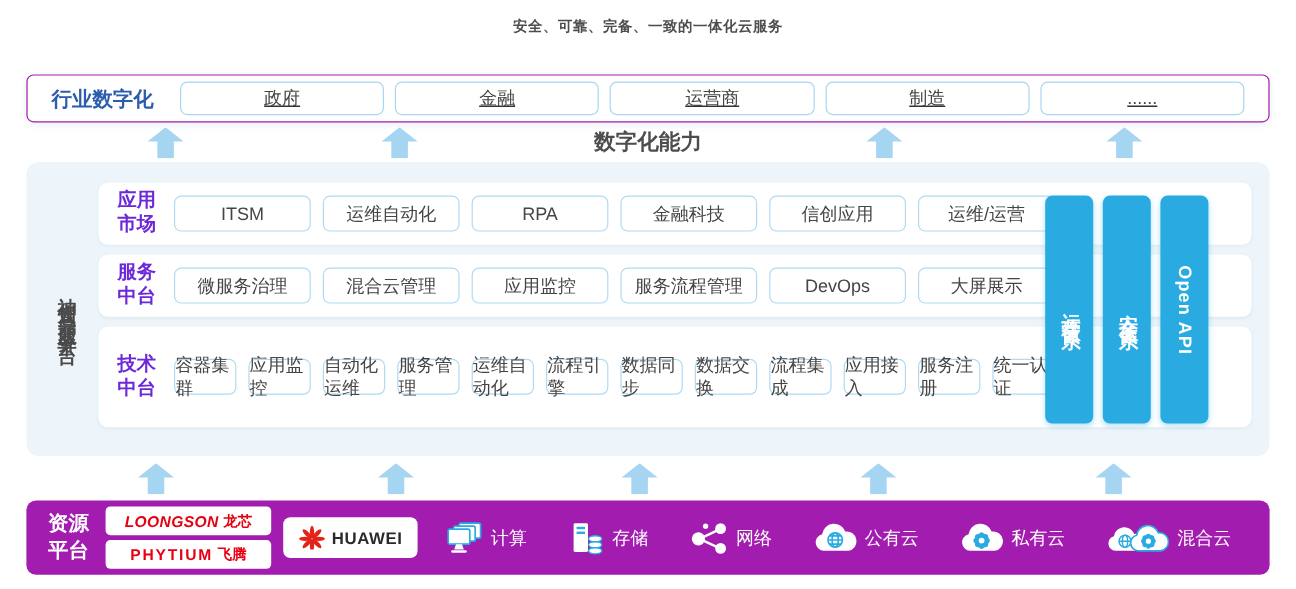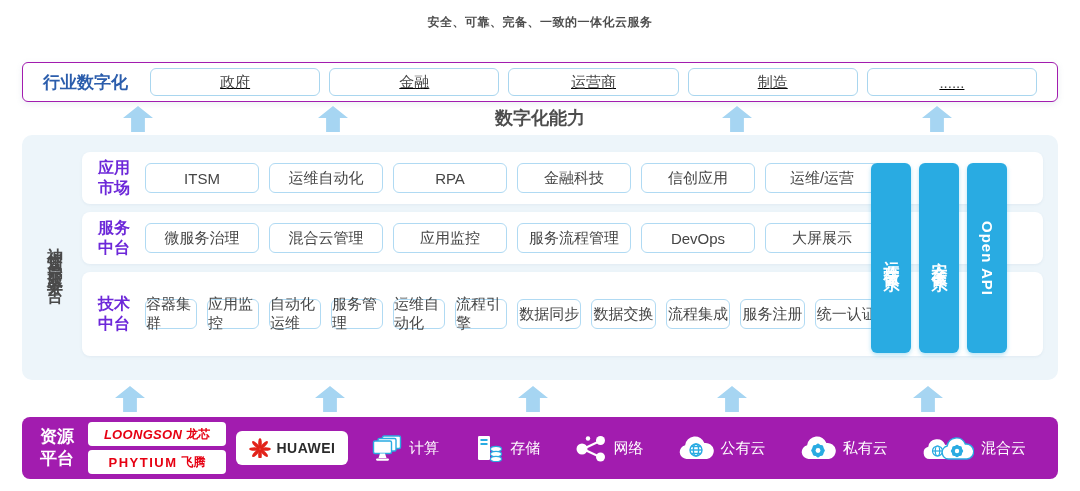--- a/index.html
+++ b/index.html
@@ -134,20 +134,21 @@
             <div class="chip">应用监控</div>
             <div class="chip">自动化运维</div>
             <div class="chip">服务管理</div>
             <div class="chip">运维自动化</div>
             <div class="chip">流程引擎</div>
           </div>
           <div class="row-boxes">
             <div class="chip">数据同步</div>
             <div class="chip">数据交换</div>
             <div class="chip">流程集成</div>
+            <div class="chip">应用接入</div>
             <div class="chip">服务注册</div>
             <div class="chip">统一认证</div>
           </div>
         </div>
       </div>
     </div>
 
     <div class="pillar cjk p1">运营体系</div>
     <div class="pillar cjk p2">安全体系</div>
     <div class="pillar lat p3">Open API</div>

